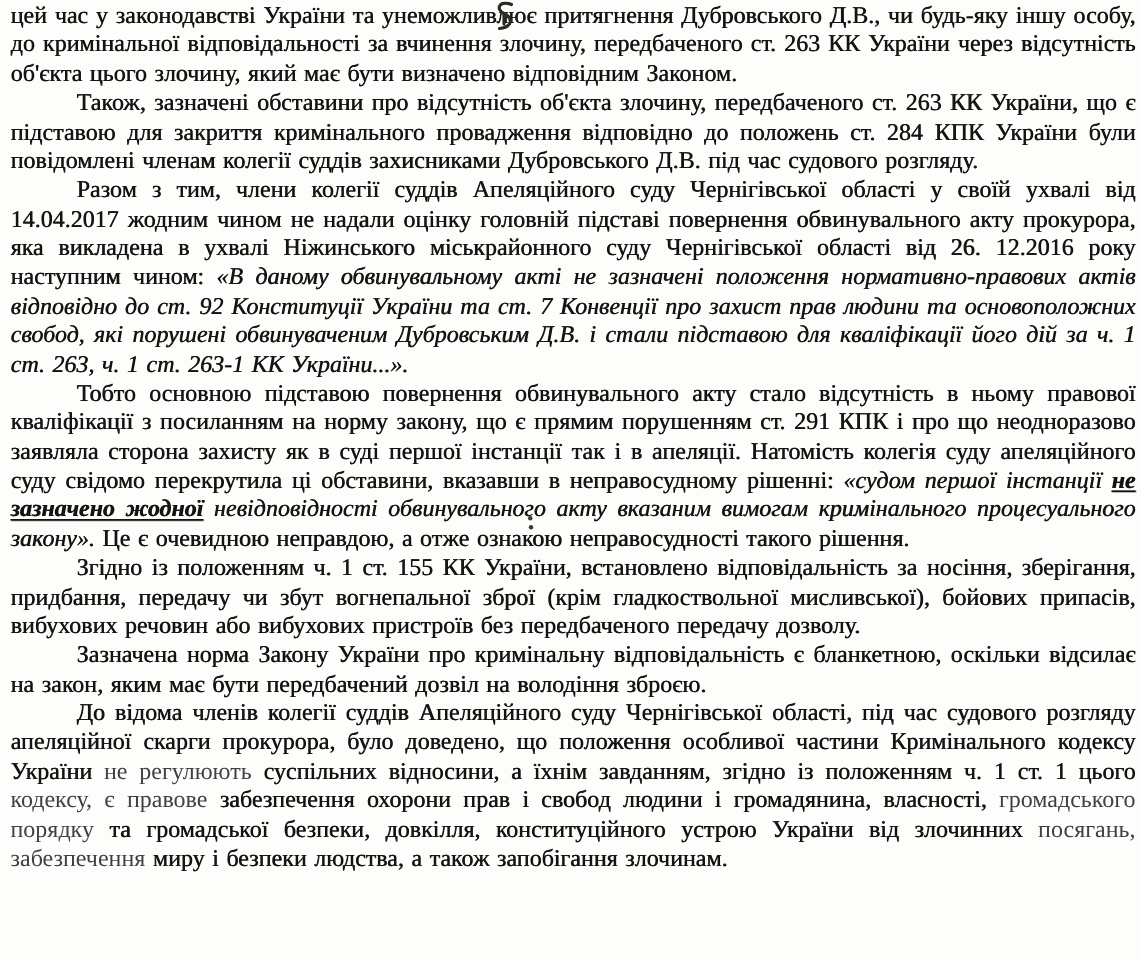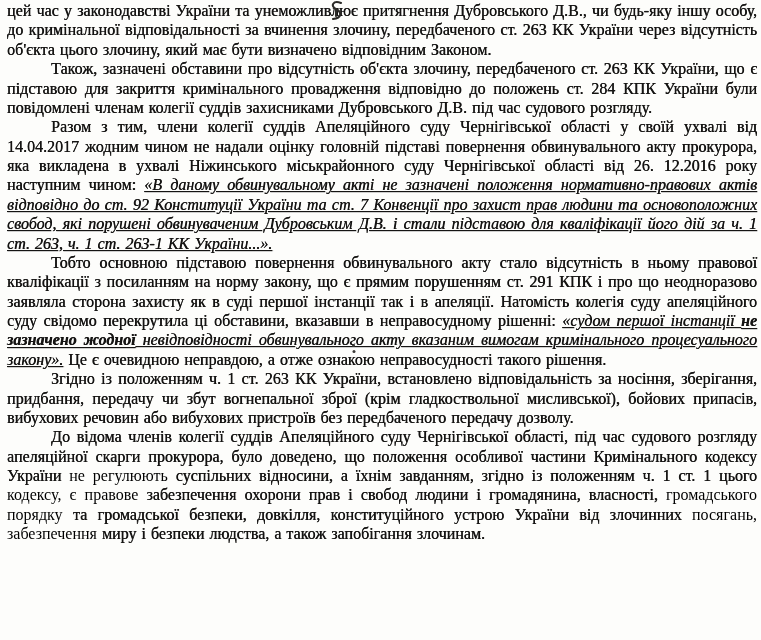--- a/index.html
+++ b/index.html
@@ -24,29 +24,29 @@
     
     text-shadow: 0.35px 0.2px 0 currentColor;
   }
   p.para {
     margin: 0;
     text-indent: 44px;
   }
   p.para.continuation {
     text-indent: 0;
   }
-  .italic { font-style: italic; text-decoration: underline; }
+  .italic { font-style: italic; }
   .bold { font-weight: normal; }
   .italic-bold-underline {
     font-style: italic;
     font-weight: bold;
     text-decoration: underline;
     text-underline-offset: 2px;
   }
-  .faded { color: #000000; text-shadow: none; }
+  .faded { color: #404040; text-shadow: none; }
   .artifact { position: absolute; pointer-events: none; }
   .artifact-squiggle { left: 329px; top: 1px; }
   .artifact-dots {
     left: 352px; top: 344px;
     width: 3px; height: 3px;
     background: #3a3936;
     border-radius: 50%;
     box-shadow: 0.5px 6px 0 0 #3a3936;
   }
 </style>
@@ -56,22 +56,23 @@
 <div class="page">
 
   <p class="para continuation"><span>цей час у законодавстві України та унеможливлює притягнення Дубровського Д.В., чи будь-яку іншу особу, до кримінальної відповідальності за вчинення злочину, передбаченого ст. 263 КК України через відсутність об'єкта цього злочину, який має бути визначено відповідним Законом.</span></p>
 
   <p class="para"><span>Також, зазначені обставини про відсутність об'єкта злочину, передбаченого ст. 263 КК України, що є підставою для закриття кримінального провадження відповідно до положень ст. 284 КПК України були повідомлені членам колегії суддів захисниками Дубровського Д.В. під час судового розгляду.</span></p>
 
   <p class="para"><span>Разом з тим, члени колегії суддів Апеляційного суду Чернігівської області у своїй ухвалі від 14.04.2017 жодним чином не надали оцінку головній підставі повернення обвинувального акту прокурора, яка викладена в ухвалі Ніжинського міськрайонного суду Чернігівської області від 26. 12.2016 року наступним чином: </span><span class="italic">«В даному обвинувальному акті не зазначені положення нормативно-правових актів відповідно до ст. 92 Конституції України та ст. 7 Конвенції про захист прав людини та основоположних свобод, які порушені обвинуваченим Дубровським Д.В. і стали підставою для кваліфікації його дій за ч. 1 ст. 263, ч. 1 ст. 263-1 КК України...».</span></p>
 
   <p class="para"><span>Тобто основною підставою повернення обвинувального акту стало відсутність в ньому правової кваліфікації з посиланням на норму закону, що є прямим порушенням ст. 291 КПК і про що неодноразово заявляла сторона захисту як в суді першої інстанції так і в апеляції. Натомість колегія суду апеляційного суду свідомо перекрутила ці обставини, вказавши в неправосудному рішенні: </span><span class="italic">«судом першої інстанції </span><span class="italic-bold-underline">не зазначено жодної</span><span class="italic"> невідповідності обвинувального акту вказаним вимогам кримінального процесуального закону».</span><span class="bold"> Це є очевидною неправдою, а отже ознакою неправосудності такого рішення.</span></p>
 
-  <p class="para"><span>Згідно із положенням ч. 1 ст. 263 КК України, встановлено відповідальність за носіння, зберігання, придбання, передачу чи збут вогнепальної зброї (крім гладкоствольної мисливської), бойових припасів, вибухових речовин або вибухових пристроїв без передбаченого </span><span class="bold">передачу дозволу.</span></p>
+  <p class="para"><span>Згідно із положенням ч. 1 ст. 155 КК України, встановлено відповідальність за носіння, зберігання, придбання, передачу чи збут вогнепальної зброї (крім гладкоствольної мисливської), бойових припасів, вибухових речовин або вибухових пристроїв без передбаченого </span><span class="bold">передачу дозволу.</span></p>
 
+  <p class="para"><span>Зазначена норма Закону України про кримінальну відповідальність є бланкетною, оскільки відсилає на закон, яким має бути передбачений дозвіл на володіння зброєю.</span></p>
 
   <p class="para"><span>До відома членів колегії суддів Апеляційного суду Чернігівської області, під час судового розгляду апеляційної скарги прокурора, було доведено, що положення особливої частини Кримінального кодексу України </span><span class="faded">не регулюють</span><span> суспільних відносини, а їхнім завданням, згідно із положенням ч. 1 ст. 1 цього </span><span class="faded">кодексу, є правове</span><span> забезпечення охорони прав і свобод людини і громадянина, власності, </span><span class="faded">громадського порядку</span><span> та громадської безпеки, довкілля, конституційного устрою України від злочинних </span><span class="faded">посягань, забезпечення</span><span> миру і безпеки людства, а також запобігання злочинам.</span></p>
 
   <div class="artifact artifact-squiggle">
     <svg width="15" height="21" viewBox="0 0 15 21" aria-hidden="true">
       <path d="M12 2 C4 -1 1 5 7 8 C13 11 13 17 4 18 M7 8 L7 15" stroke="#2b2a27" stroke-width="2.1" fill="none" stroke-linecap="round"></path>
     </svg>
   </div>
   <div class="artifact artifact-dots"></div>
 

